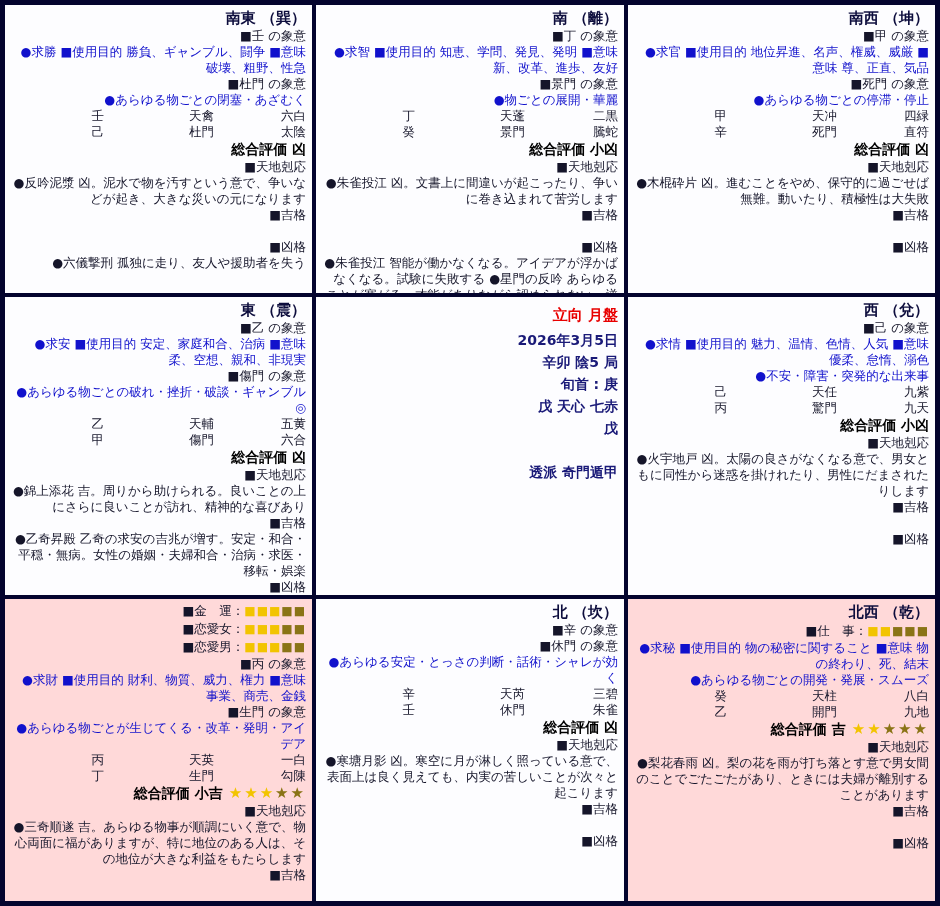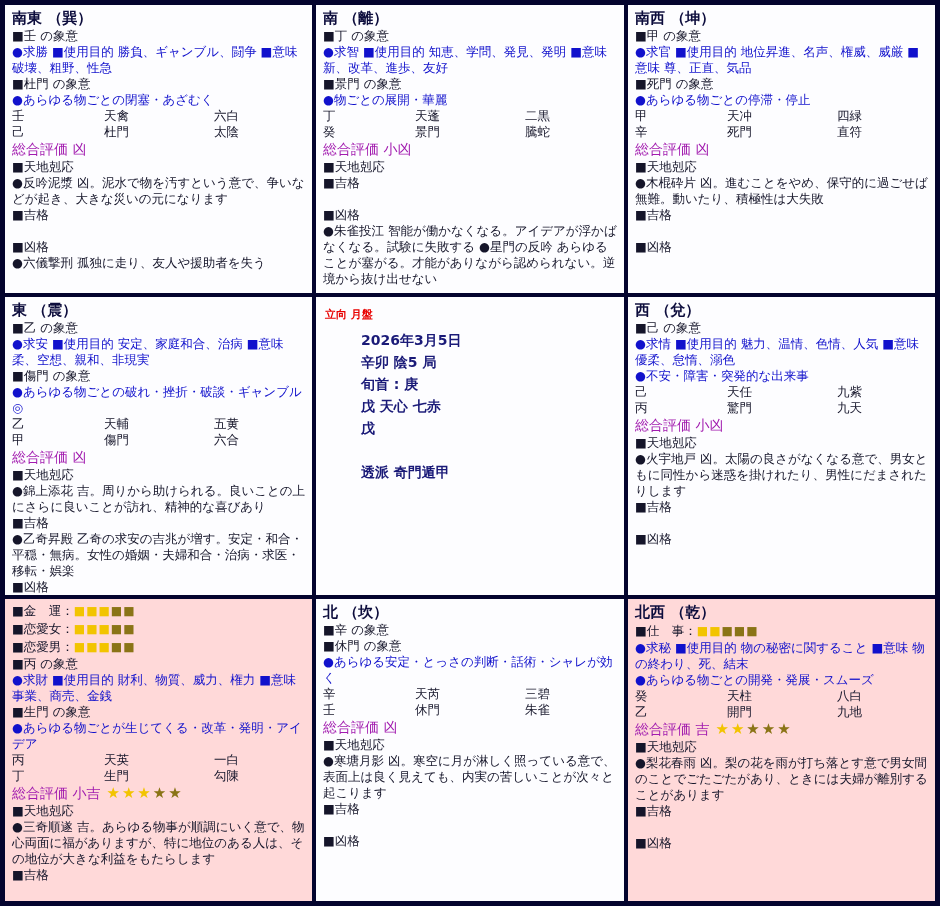--- a/index.html
+++ b/index.html
@@ -7,50 +7,51 @@
   body { background: #04042e; font-family: "DejaVu Sans", "Liberation Sans", sans-serif; }
 
   .board {
     width: 940px; height: 906px;
     display: grid;
     grid-template-columns: 307px 308px 307px;
     grid-template-rows: 288px 298px 302px;
     gap: 4px;
     padding: 5px;
     background: #04042e;
+    text-align: right;
   }
   .cell {
     background: #fdfdff;
     padding: 3px 6px 2px 7px;
     overflow: hidden;
     font-size: 12.5px;
     line-height: 16px;
     color: #15152a;
   }
   .cell.pink { background: #ffd9d9; }
 
   .cell-title { font-size: 15px; font-weight: bold; color: #0d0d3d; line-height: 20px; }
   .blue { color: #1111cc; }
 
   .grid-row { display: flex; }
   .grid-row .c1 { width: 92px; flex: none; }
   .grid-row .c2 { width: 110px; flex: none; }
   .grid-row .c3 { flex: 1; }
 
   .eval-row { line-height: 18px; }
-  .eval { color: #a21caf; font-weight: normal; font-size: 14px; }
+  .eval { color: #000000; font-weight: bold; font-size: 14px; }
   .stars { font-size: 15px; letter-spacing: 2px; margin-left: 6px; }
 
   .rating-row { line-height: 17px; }
   .squares { letter-spacing: 1px; font-size: 12px; }
 
   .sec-body:empty { height: 16px; }
 
   .center { padding: 8px 6px 2px 9px; }
-  .center-title { color: #e80000; font-weight: bold; font-size: 11px; line-height: 20px; margin-bottom: 4px; }
+  .center-title { color: #e80000; font-weight: bold; font-size: 15px; line-height: 20px; margin-bottom: 4px; }
   .center-line { font-weight: bold; color: #1a1a78; font-size: 14px; min-height: 22px; line-height: 22px; margin-left: 36px; }
 </style>
 </head>
 <body>
 
 <div class="board">
 
   <div class="cell">
     <div class="cell-title">南東 （巽）</div>
     <div>■壬 の象意</div>
@@ -91,20 +92,21 @@
     </div>
     <div class="grid-row">
       <span class="c1">癸</span>
       <span class="c2">景門</span>
       <span class="c3">騰蛇</span>
     </div>
     <div class="eval-row">
       <span class="eval">総合評価 小凶</span>
     </div>
     <div>■天地剋応</div>
+    <div class="sec-body">●朱雀投江 凶。文書上に間違いが起こったり、争いに巻き込まれて苦労します</div>
     <div>■吉格</div>
     <div class="sec-body"></div>
     <div>■凶格</div>
     <div class="sec-body">●朱雀投江 智能が働かなくなる。アイデアが浮かばなくなる。試験に失敗する ●星門の反吟 あらゆることが塞がる。才能がありながら認められない。逆境から抜け出せない</div>
   </div>
 
   <div class="cell">
     <div class="cell-title">南西 （坤）</div>
     <div>■甲 の象意</div>
     <div class="blue">●求官 ■使用目的 地位昇進、名声、権威、威厳 ■意味 尊、正直、気品</div>

